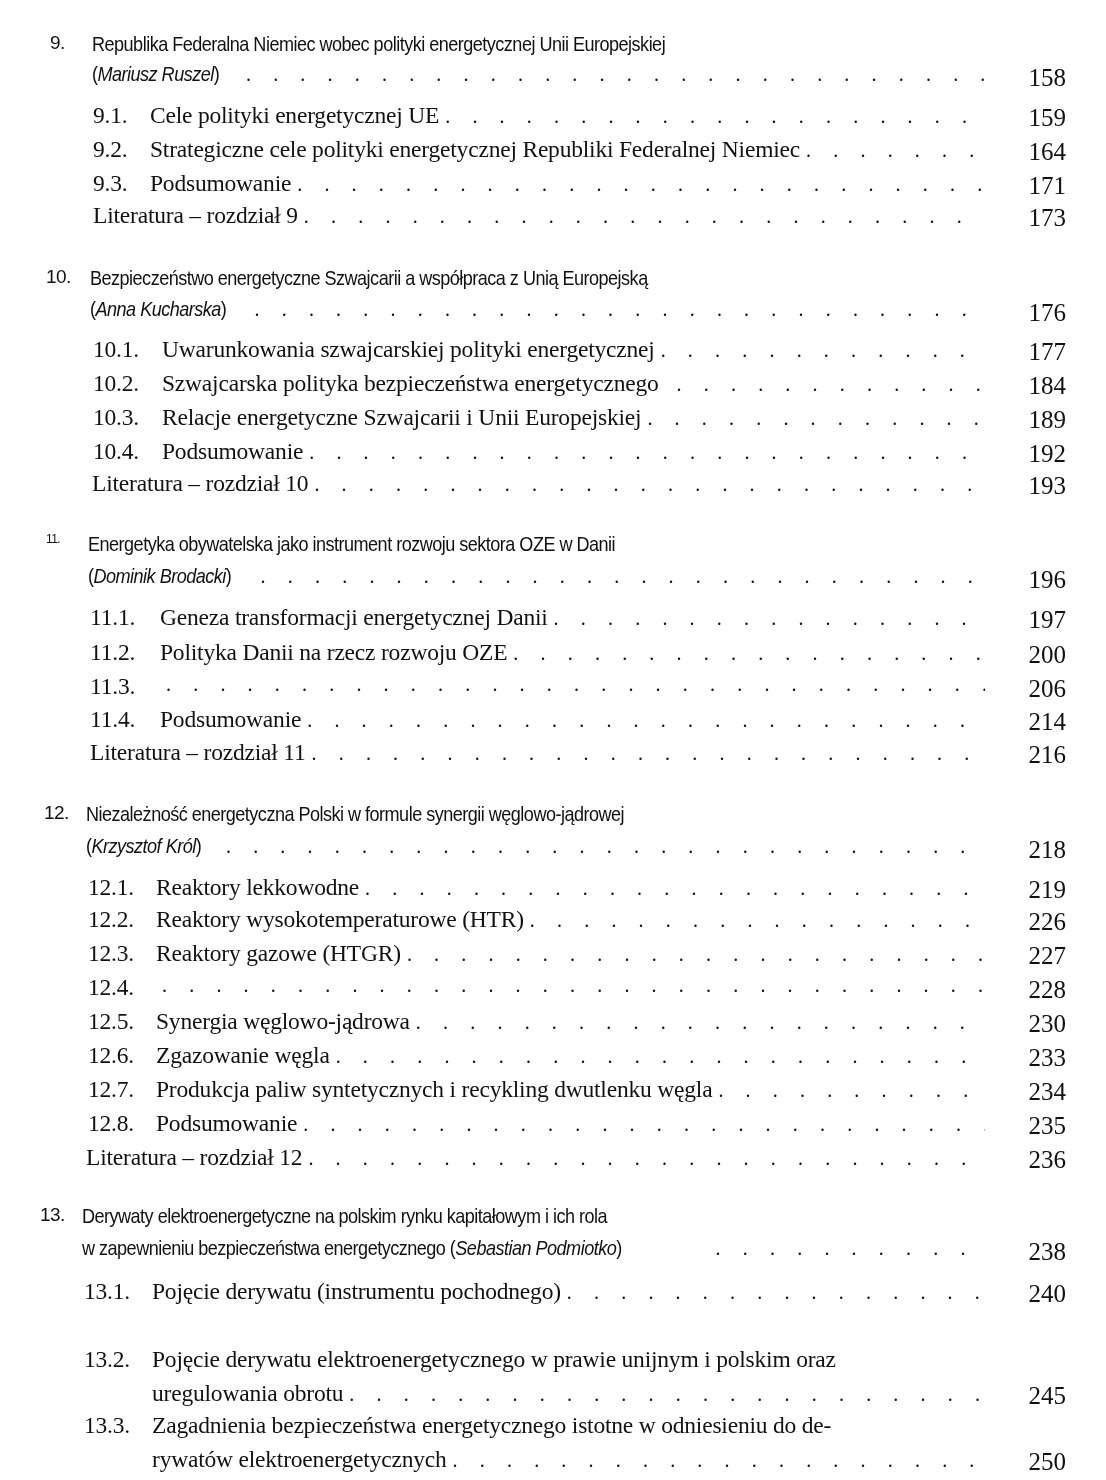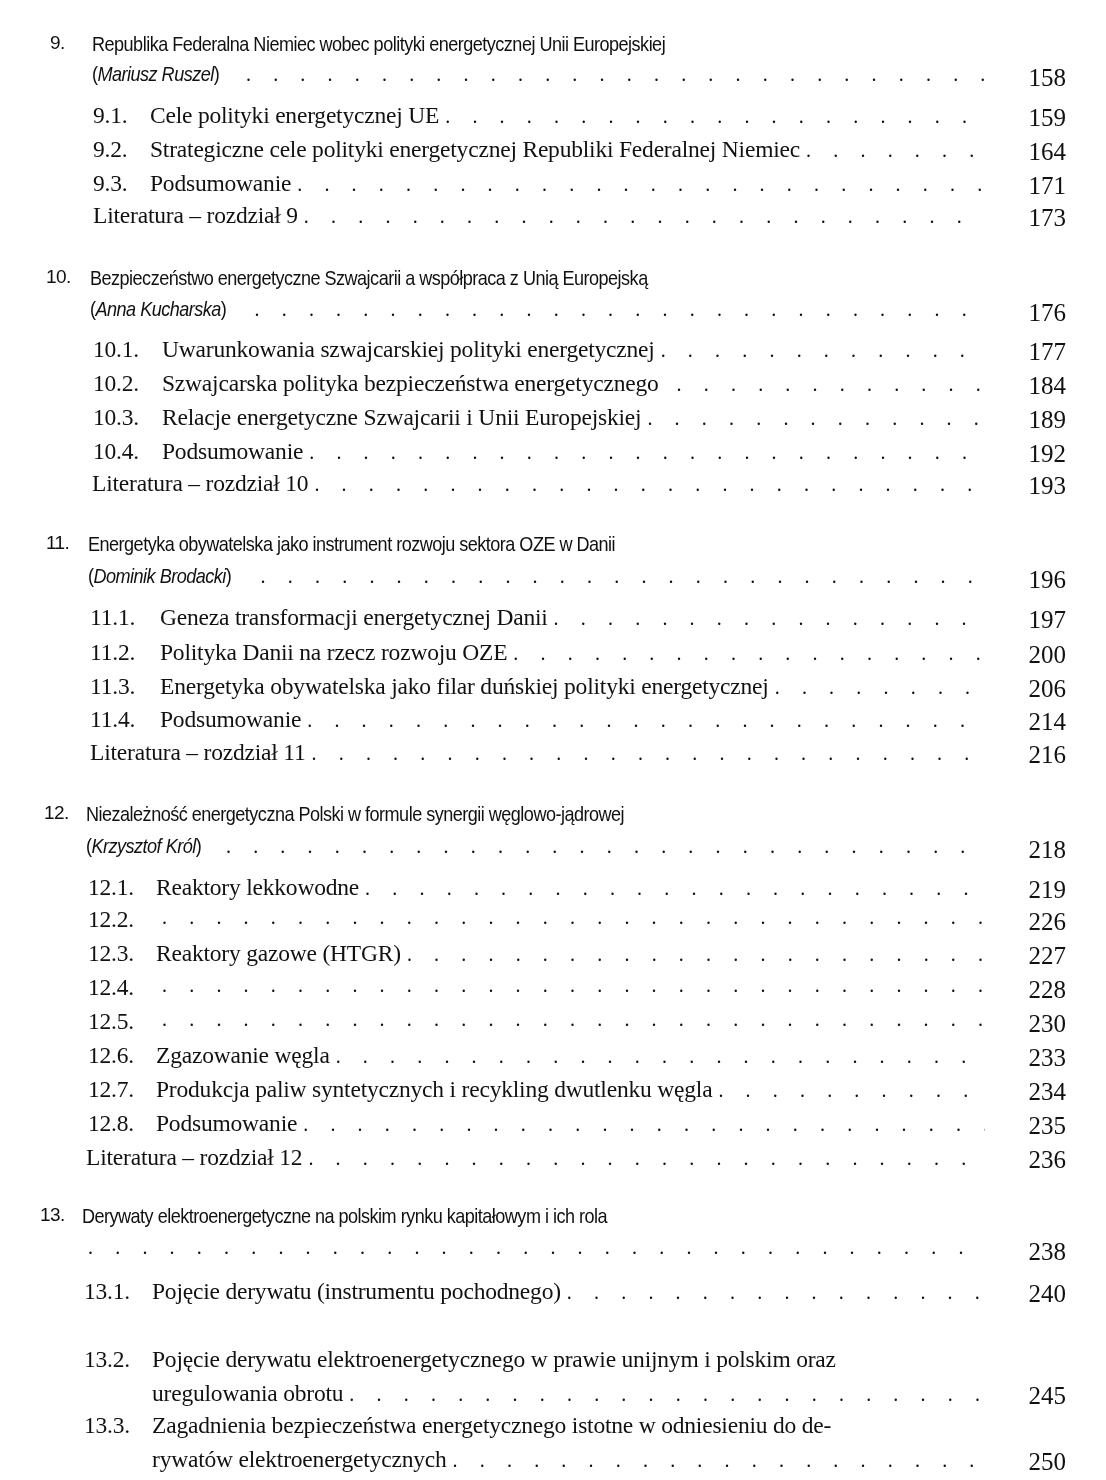--- a/index.html
+++ b/index.html
@@ -75,42 +75,41 @@
     <div class="line sub" style="top: 438px; left: 162px; display: flex; align-items: baseline; width: 823px;">
       <span class="txt"><span class="sub">Podsumowanie</span></span>
       <span class="dots" style="font-family: &quot;Liberation Serif&quot;, serif; font-size: 20px;">. . . . . . . . . . . . . . . . . . . . . . . . . . . . . . . . . . . . . . . . . . . . . . . . . . . . . . . . . . . . . . . .</span>
     </div>
     <span class="page" style="top: 440px; left: 1006px;">192</span>
     <div class="line sub" style="top: 470px; left: 92px; display: flex; align-items: baseline; width: 893px;">
       <span class="txt"><span class="sub">Literatura – rozdział 10</span></span>
       <span class="dots" style="font-family: &quot;Liberation Serif&quot;, serif; font-size: 20px;">. . . . . . . . . . . . . . . . . . . . . . . . . . . . . . . . . . . . . . . . . . . . . . . . . . . . . . . . . . . . . . . .</span>
     </div>
     <span class="page" style="top: 472px; left: 1006px;">193</span>
-    <span class="line chap" style="top: 532px; left: 46px; transform: none; font-size: 19px;">11.</span>
+    <span class="line chap" style="top: 532px; left: 46px; transform: none; font-size: 12px;">11.</span>
     <span class="line chap" style="top: 532px; left: 88px;">Energetyka obywatelska jako instrument rozwoju sektora OZE w Danii</span>
     <div class="line " style="top: 564px; left: 88px; display: flex; align-items: baseline; width: 897px;">
       <span class="txt"><span class="chap" style="display: inline-block;"><span>(</span><em>Dominik Brodacki</em><span>)</span></span></span>
       <span class="dots" style="font-family: &quot;Liberation Serif&quot;, serif; font-size: 20px;">. . . . . . . . . . . . . . . . . . . . . . . . . . . . . . . . . . . . . . . . . . . . . . . . . . . . . . . . . . . . . . . .</span>
     </div>
     <span class="page" style="top: 566px; left: 1006px;">196</span>
     <span class="line sub" style="top: 604px; left: 90px;">11.1.</span>
     <div class="line sub" style="top: 604px; left: 160px; display: flex; align-items: baseline; width: 825px;">
       <span class="txt"><span class="sub">Geneza transformacji energetycznej Danii</span></span>
       <span class="dots" style="font-family: &quot;Liberation Serif&quot;, serif; font-size: 20px;">. . . . . . . . . . . . . . . . . . . . . . . . . . . . . . . . . . . . . . . . . . . . . . . . . . . . . . . . . . . . . . . .</span>
     </div>
     <span class="page" style="top: 606px; left: 1006px;">197</span>
     <span class="line sub" style="top: 639px; left: 90px;">11.2.</span>
     <div class="line sub" style="top: 639px; left: 160px; display: flex; align-items: baseline; width: 825px;">
       <span class="txt"><span class="sub">Polityka Danii na rzecz rozwoju OZE</span></span>
       <span class="dots" style="font-family: &quot;Liberation Serif&quot;, serif; font-size: 20px;">. . . . . . . . . . . . . . . . . . . . . . . . . . . . . . . . . . . . . . . . . . . . . . . . . . . . . . . . . . . . . . . .</span>
     </div>
     <span class="page" style="top: 641px; left: 1006px;">200</span>
     <span class="line sub" style="top: 673px; left: 90px;">11.3.</span>
     <div class="line sub" style="top: 673px; left: 160px; display: flex; align-items: baseline; width: 825px;">
-      <span class="txt"><span class="sub">Energetyka obywatelska jako filar duńskiej polityki energetycznej</span></span>
       <span class="dots" style="font-family: &quot;Liberation Serif&quot;, serif; font-size: 20px;">. . . . . . . . . . . . . . . . . . . . . . . . . . . . . . . . . . . . . . . . . . . . . . . . . . . . . . . . . . . . . . . .</span>
     </div>
     <span class="page" style="top: 675px; left: 1006px;">206</span>
     <span class="line sub" style="top: 706px; left: 90px;">11.4.</span>
     <div class="line sub" style="top: 706px; left: 160px; display: flex; align-items: baseline; width: 825px;">
       <span class="txt"><span class="sub">Podsumowanie</span></span>
       <span class="dots" style="font-family: &quot;Liberation Serif&quot;, serif; font-size: 20px;">. . . . . . . . . . . . . . . . . . . . . . . . . . . . . . . . . . . . . . . . . . . . . . . . . . . . . . . . . . . . . . . .</span>
     </div>
     <span class="page" style="top: 708px; left: 1006px;">214</span>
     <div class="line sub" style="top: 739px; left: 90px; display: flex; align-items: baseline; width: 895px;">
@@ -126,36 +125,38 @@
     </div>
     <span class="page" style="top: 836px; left: 1006px;">218</span>
     <span class="line sub" style="top: 874px; left: 88px;">12.1.</span>
     <div class="line sub" style="top: 874px; left: 156px; display: flex; align-items: baseline; width: 829px;">
       <span class="txt"><span class="sub">Reaktory lekkowodne</span></span>
       <span class="dots" style="font-family: &quot;Liberation Serif&quot;, serif; font-size: 20px;">. . . . . . . . . . . . . . . . . . . . . . . . . . . . . . . . . . . . . . . . . . . . . . . . . . . . . . . . . . . . . . . .</span>
     </div>
     <span class="page" style="top: 876px; left: 1006px;">219</span>
     <span class="line sub" style="top: 906px; left: 88px;">12.2.</span>
     <div class="line sub" style="top: 906px; left: 156px; display: flex; align-items: baseline; width: 829px;">
+      <span class="txt"><span class="sub">Reaktory wysokotemperaturowe (HTR)</span></span>
       <span class="dots" style="font-family: &quot;Liberation Serif&quot;, serif; font-size: 20px;">. . . . . . . . . . . . . . . . . . . . . . . . . . . . . . . . . . . . . . . . . . . . . . . . . . . . . . . . . . . . . . . .</span>
     </div>
     <span class="page" style="top: 908px; left: 1006px;">226</span>
     <span class="line sub" style="top: 940px; left: 88px;">12.3.</span>
     <div class="line sub" style="top: 940px; left: 156px; display: flex; align-items: baseline; width: 829px;">
       <span class="txt"><span class="sub">Reaktory gazowe (HTGR)</span></span>
       <span class="dots" style="font-family: &quot;Liberation Serif&quot;, serif; font-size: 20px;">. . . . . . . . . . . . . . . . . . . . . . . . . . . . . . . . . . . . . . . . . . . . . . . . . . . . . . . . . . . . . . . .</span>
     </div>
     <span class="page" style="top: 942px; left: 1006px;">227</span>
     <span class="line sub" style="top: 974px; left: 88px;">12.4.</span>
     <div class="line sub" style="top: 974px; left: 156px; display: flex; align-items: baseline; width: 829px;">
       <span class="dots" style="font-family: &quot;Liberation Serif&quot;, serif; font-size: 20px;">. . . . . . . . . . . . . . . . . . . . . . . . . . . . . . . . . . . . . . . . . . . . . . . . . . . . . . . . . . . . . . . .</span>
     </div>
     <span class="page" style="top: 976px; left: 1006px;">228</span>
     <span class="line sub" style="top: 1008px; left: 88px;">12.5.</span>
     <div class="line sub" style="top: 1008px; left: 156px; display: flex; align-items: baseline; width: 829px;">
+      <span class="txt"><span class="sub">Synergia węglowo-jądrowa</span></span>
       <span class="dots" style="font-family: &quot;Liberation Serif&quot;, serif; font-size: 20px;">. . . . . . . . . . . . . . . . . . . . . . . . . . . . . . . . . . . . . . . . . . . . . . . . . . . . . . . . . . . . . . . .</span>
     </div>
     <span class="page" style="top: 1010px; left: 1006px;">230</span>
     <span class="line sub" style="top: 1042px; left: 88px;">12.6.</span>
     <div class="line sub" style="top: 1042px; left: 156px; display: flex; align-items: baseline; width: 829px;">
       <span class="txt"><span class="sub">Zgazowanie węgla</span></span>
       <span class="dots" style="font-family: &quot;Liberation Serif&quot;, serif; font-size: 20px;">. . . . . . . . . . . . . . . . . . . . . . . . . . . . . . . . . . . . . . . . . . . . . . . . . . . . . . . . . . . . . . . .</span>
     </div>
     <span class="page" style="top: 1044px; left: 1006px;">233</span>
     <span class="line sub" style="top: 1076px; left: 88px; text-align: center;">12.7.</span>
@@ -171,20 +172,21 @@
     </div>
     <span class="page" style="top: 1112px; left: 1006px;">235</span>
     <div class="line sub" style="top: 1144px; left: 86px; display: flex; align-items: baseline; width: 899px;">
       <span class="txt"><span class="sub">Literatura – rozdział 12</span></span>
       <span class="dots" style="font-family: &quot;Liberation Serif&quot;, serif; font-size: 20px;">. . . . . . . . . . . . . . . . . . . . . . . . . . . . . . . . . . . . . . . . . . . . . . . . . . . . . . . . . . . . . . . .</span>
     </div>
     <span class="page" style="top: 1146px; left: 1006px;">236</span>
     <span class="line chap" style="top: 1204px; left: 40px; transform: none; font-size: 19px;">13.</span>
     <span class="line chap" style="top: 1204px; left: 82px;">Derywaty elektroenergetyczne na polskim rynku kapitałowym i ich rola</span>
     <div class="line " style="top: 1236px; left: 82px; display: flex; align-items: baseline; width: 903px;">
+      <span class="txt"><span class="chap" style="display: inline-block;"><span>w zapewnieniu bezpieczeństwa energetycznego (</span><em>Sebastian Podmiotko</em><span>)</span></span></span>
       <span class="dots" style="font-family: &quot;Liberation Serif&quot;, serif; font-size: 20px;">. . . . . . . . . . . . . . . . . . . . . . . . . . . . . . . . . . . . . . . . . . . . . . . . . . . . . . . . . . . . . . . .</span>
     </div>
     <span class="page" style="top: 1238px; left: 1006px;">238</span>
     <span class="line sub" style="top: 1278px; left: 84px;">13.1.</span>
     <div class="line sub" style="top: 1278px; left: 152px; display: flex; align-items: baseline; width: 833px;">
       <span class="txt"><span class="sub">Pojęcie derywatu (instrumentu pochodnego)</span></span>
       <span class="dots" style="font-family: &quot;Liberation Serif&quot;, serif; font-size: 20px;">. . . . . . . . . . . . . . . . . . . . . . . . . . . . . . . . . . . . . . . . . . . . . . . . . . . . . . . . . . . . . . . .</span>
     </div>
     <span class="page" style="top: 1280px; left: 1006px;">240</span>
     <span class="line sub" style="top: 1346px; left: 84px;">13.2.</span>

